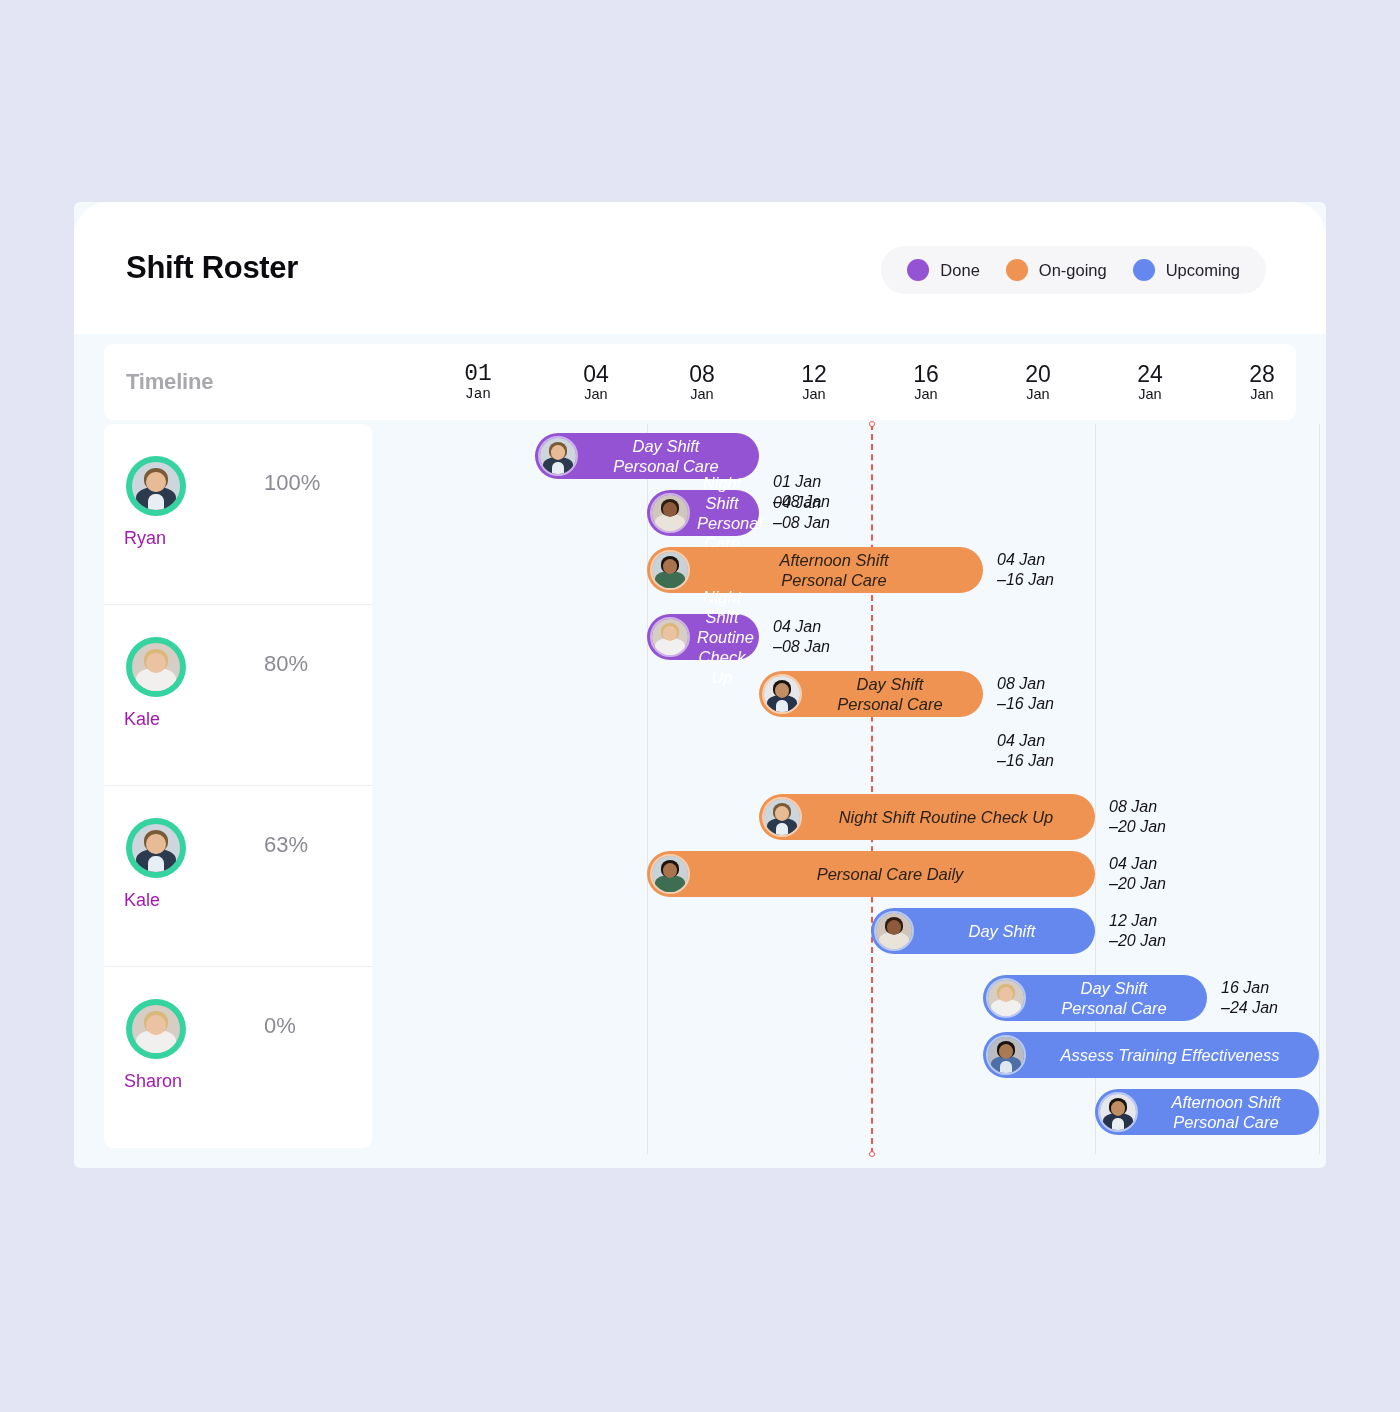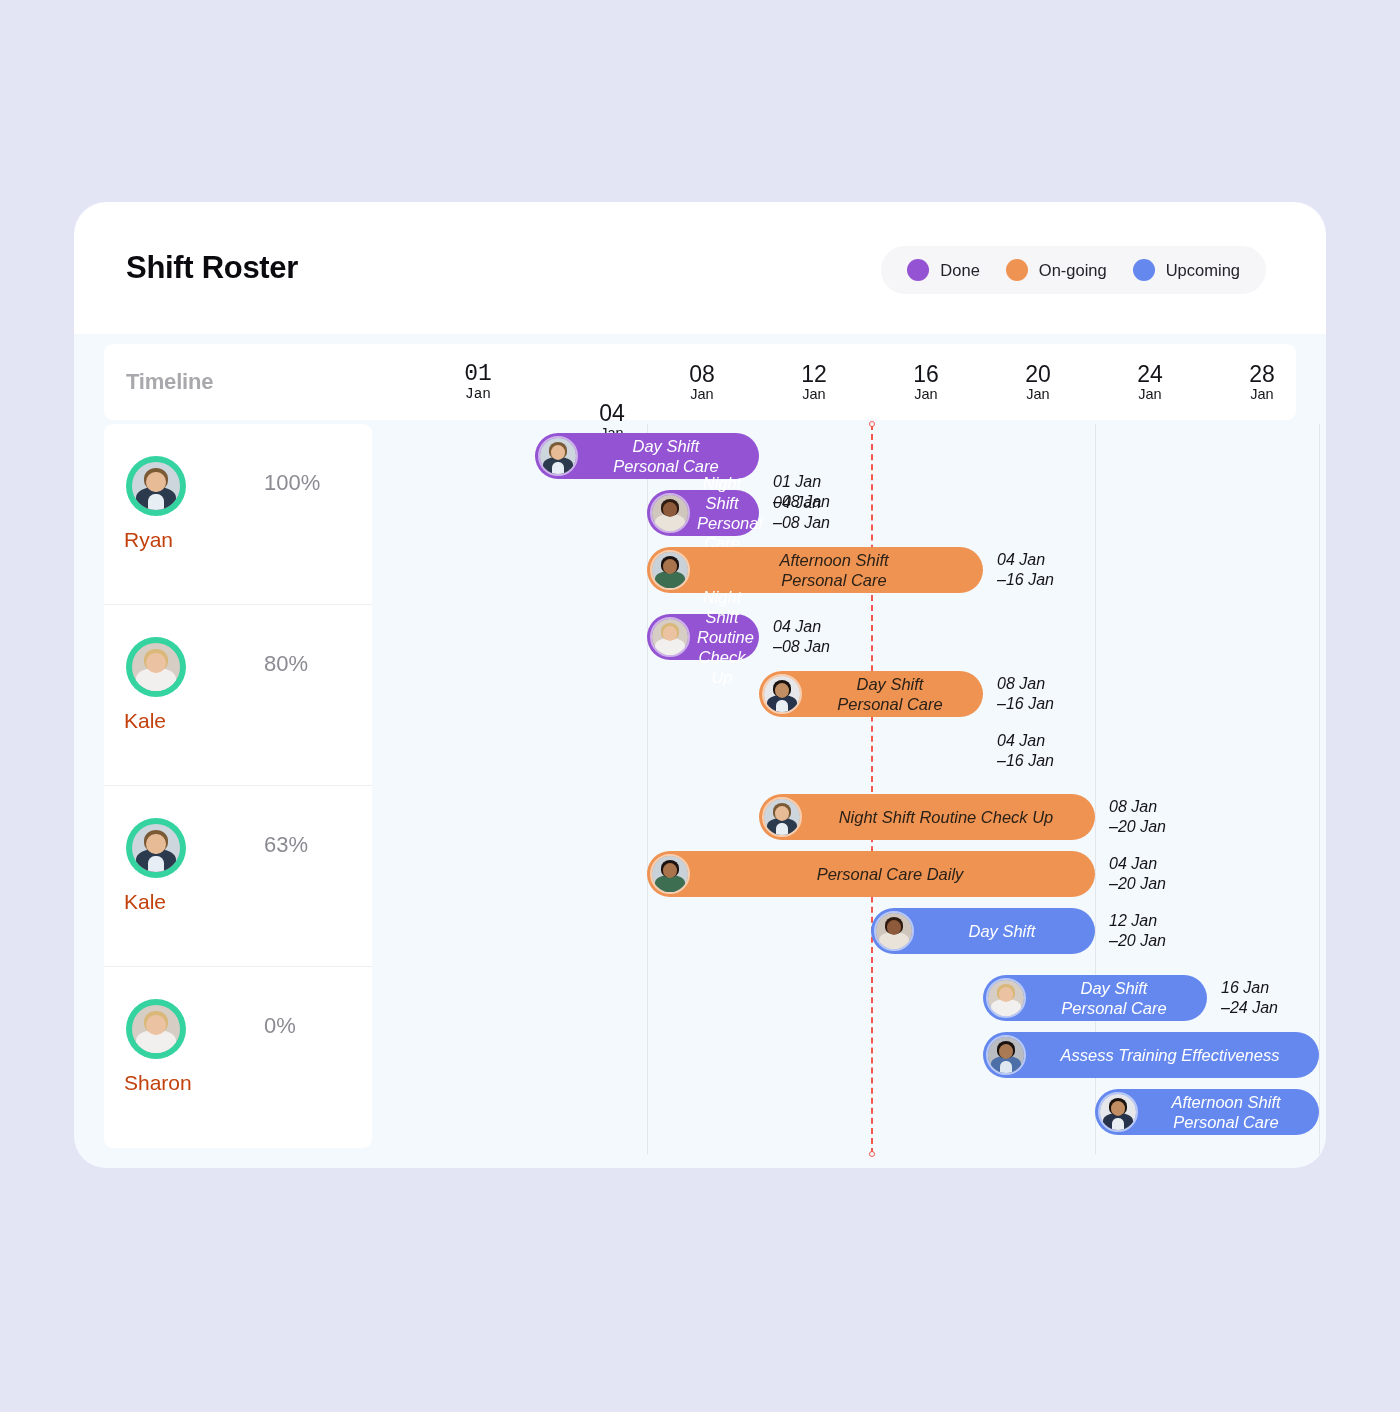--- a/index.html
+++ b/index.html
@@ -13,21 +13,21 @@
   }
 
   
   .app-card {
     position: absolute;
     left: 74px;
     top: 202px;
     width: 1252px;
     height: 966px;
     background: #f4f9fd;
-    border-radius: 32px;
+    border-radius: 6px;
     overflow: hidden;
   }
 
   
   .card-header {
     position: absolute;
     left: 0; top: 0;
     width: 100%;
     height: 132px;
     background: #ffffff;
@@ -131,22 +131,22 @@
   .avatar-photo {
     width: 48px; height: 48px;
     border-radius: 50%;
     overflow: hidden;
     position: relative;
   }
   .person-name {
     position: absolute;
     left: 20px;
     top: 104px;
-    font-size: 21px;
-    color: #c2410c;
+    font-size: 18px;
+    color: #a21caf;
   }
   .person-pct {
     position: absolute;
     left: 160px;
     top: 46px;
     font-size: 22px;
     color: #8b8b93;
   }
 
   
@@ -250,21 +250,21 @@
       </div>
   </div>
 
   <div class="timeline-header">
     <div class="timeline-label">Timeline</div>
     <div class="ticks" id="ticks">
         <div class="tick" style="left: 374px; font-family: Liberation Mono, monospace;">
           <div class="tick-day">01</div>
           <div class="tick-mon">Jan</div>
         </div>
-        <div class="tick" style="left: 508px; margin-top: 39px;">
+        <div class="tick" style="left: 492px;">
           <div class="tick-day">04</div>
           <div class="tick-mon">Jan</div>
         </div>
         <div class="tick" style="left: 598px;">
           <div class="tick-day">08</div>
           <div class="tick-mon">Jan</div>
         </div>
         <div class="tick" style="left: 710px;">
           <div class="tick-day">12</div>
           <div class="tick-mon">Jan</div>

